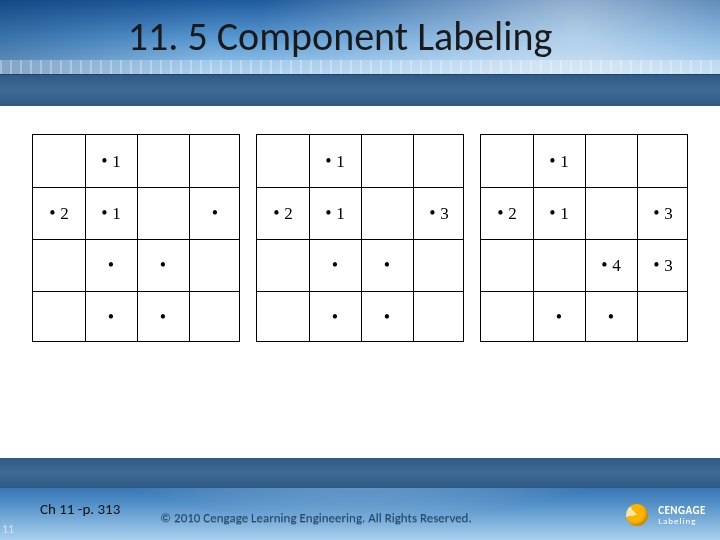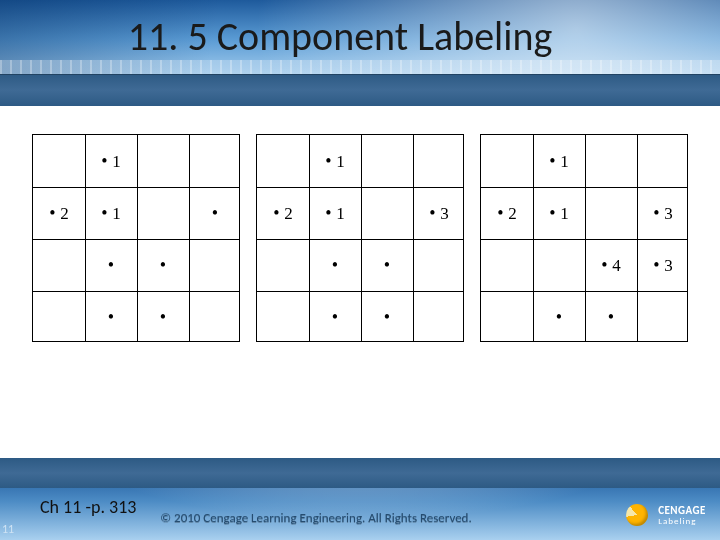--- a/index.html
+++ b/index.html
@@ -66,21 +66,21 @@
   .page-num {
     position: absolute;
     bottom: 4px; left: 0;
     font-size: 12px;
     color: #cfe3f4;
     padding-left: 2px;
   }
   .page-ref {
     position: absolute;
     bottom: 22px; left: 40px;
-    font-size: 18px;
+    font-size: 15px;
     color: #111;
   }
   .copyright {
     position: absolute;
     bottom: 14px;
     left: 0;
     width: 632px;
     text-align: center;
     font-size: 13px;
     color: #254c70;

